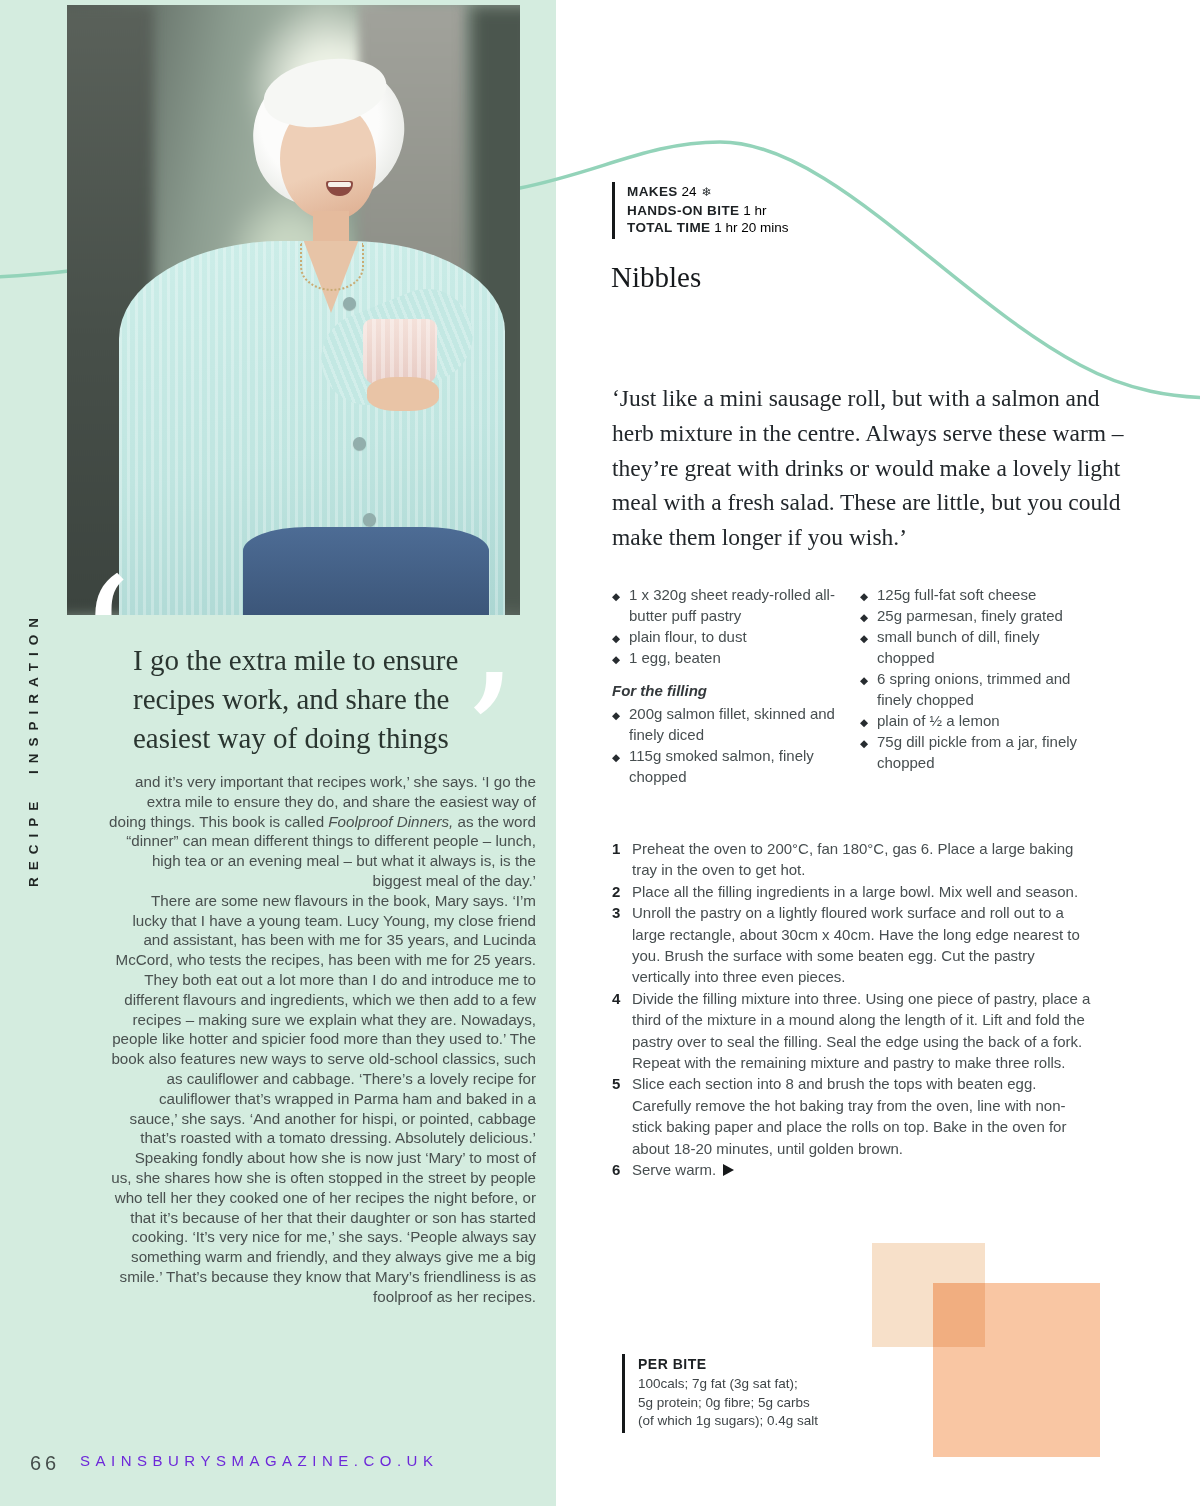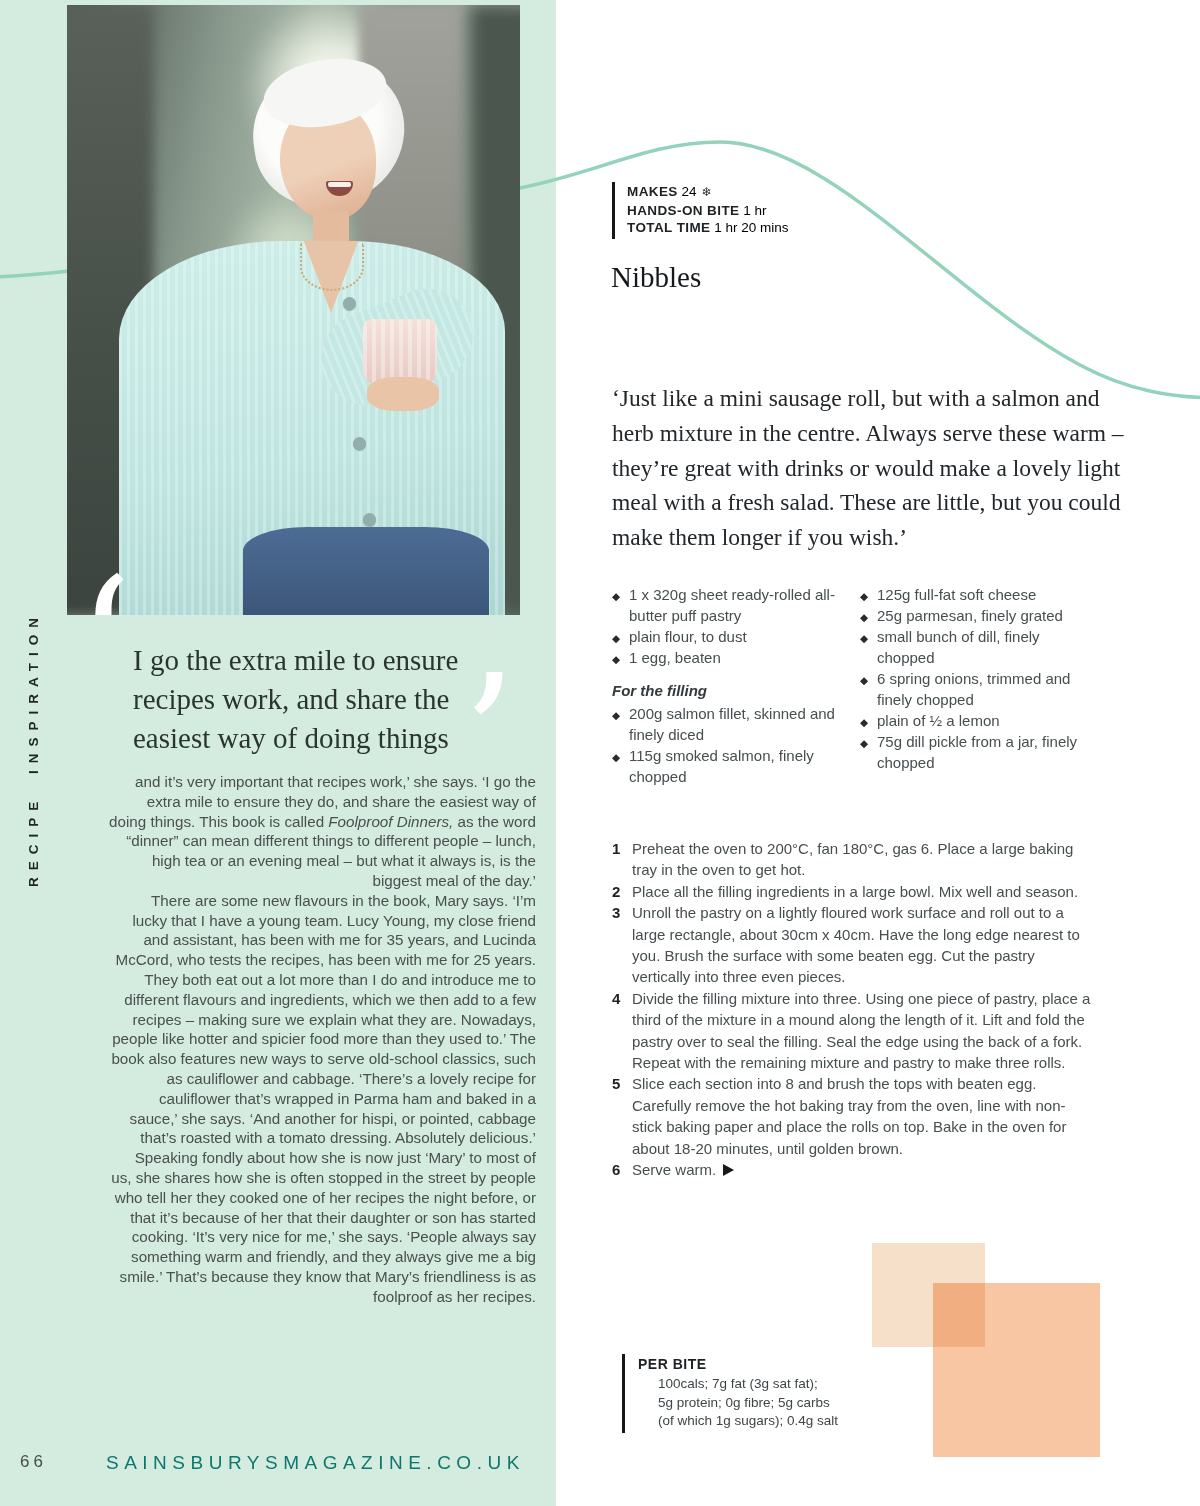--- a/index.html
+++ b/index.html
@@ -93,29 +93,29 @@
     margin:14px 0 4px 0;}
   .method{position:absolute;left:612px;top:838px;width:482px;z-index:3;}
   .method ol{list-style:none;margin:0;padding:0;font-size:15px;line-height:21.4px;color:#474e50;}
   .method li{position:relative;padding-left:20px;}
   .step-num{position:absolute;left:0;top:0;font-weight:700;color:#1d2124;}
   .arrow-icon{display:inline-block;width:0;height:0;margin-left:7px;vertical-align:-1px;
     border-left:11px solid #17191b;border-top:6.5px solid transparent;border-bottom:6.5px solid transparent;}
   .nutrition{position:absolute;left:622px;top:1354px;z-index:3;border-left:3px solid #15181a;
     padding:2px 0 2px 13px;}
   .nutrition-heading{font-size:14px;font-weight:700;letter-spacing:.5px;color:#1d2124;margin-bottom:3px;}
-  .nutrition-line{font-size:13.5px;line-height:18.5px;color:#3f4548;margin-left:20px;}
+  .nutrition-line{font-size:13.5px;line-height:18.5px;color:#3f4548;}
   .sq{position:absolute;z-index:2;mix-blend-mode:multiply;}
   .sq-light{left:872px;top:1243px;width:113px;height:104px;background:var(--peach-light,#f7e0c9);}
   .sq-dark{left:933px;top:1283px;width:167px;height:174px;background:var(--peach-dark,#f9c6a3);}
 
-  .footer-num{position:absolute;left:20px;top:1452px;z-index:3;font-size:17px;
+  .footer-num{position:absolute;left:30px;top:1452px;z-index:3;font-size:20px;
     letter-spacing:4px;color:#454d4b;}
-  .footer-site{position:absolute;left:106px;top:1452px;z-index:3;font-size:19px;
-    letter-spacing:5.5px;color:#0f766e;}
+  .footer-site{position:absolute;left:80px;top:1452px;z-index:3;font-size:15px;
+    letter-spacing:5.5px;color:#6d28d9;}
 </style>
 </head>
 <body>
 
 <div class="page">
 
   <div class="mint-panel"></div>
 
   <svg class="curve-svg" width="1200" height="1506" viewBox="0 0 1200 1506">
     <path d="M -10 277 C 120 274, 330 225, 520 188 C 600 172, 650 142, 720 142 C 830 142, 950 295, 1080 365 C 1130 392, 1175 397, 1210 398" fill="none" stroke="#93d3b9" stroke-width="3.5"></path>

